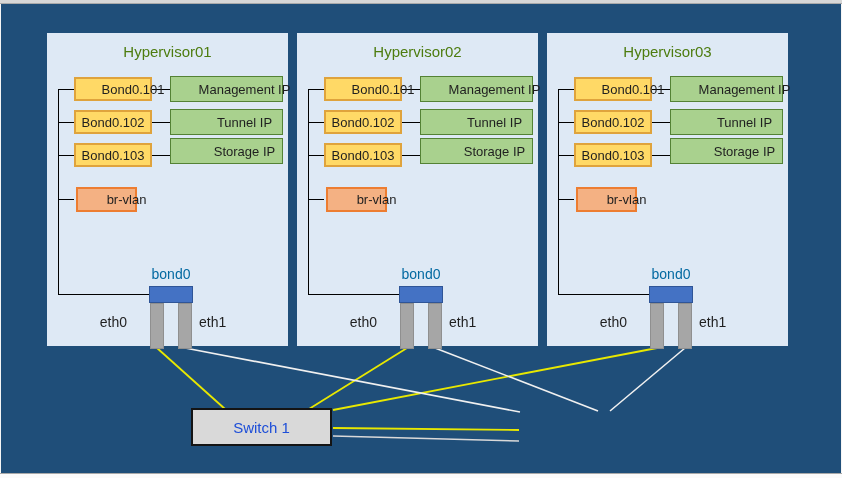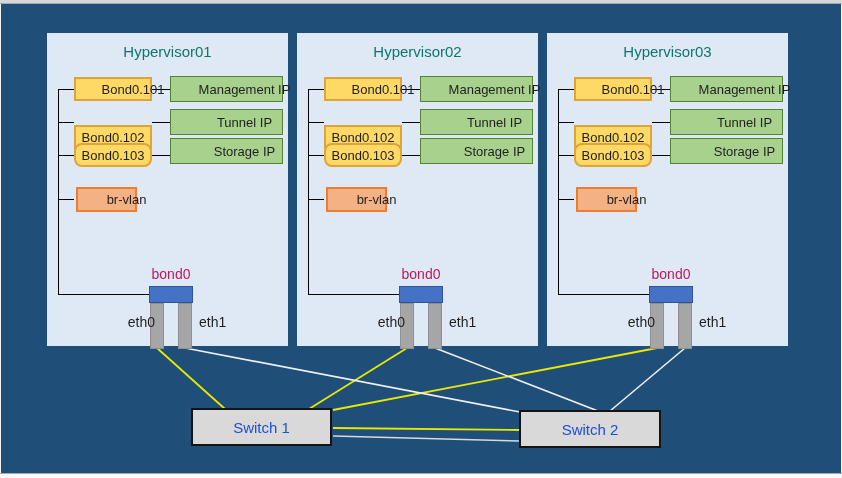--- a/index.html
+++ b/index.html
@@ -6,42 +6,42 @@
   body{font-family:"Liberation Sans", sans-serif; background:#e9e9e9;}
   .page{position:relative; width:842px; height:478px; overflow:hidden; background:#f5f5f5;}
   .frame-top{position:absolute; left:0; top:0; width:842px; height:3px; background:#d7d7d7; border-bottom:1px solid #a9a9a9; z-index:6;}
   .frame-bottom{position:absolute; left:0; top:473px; width:842px; height:5px; background:#fbfbfb; border-top:1px solid #a9a9a9; z-index:6;}
   .slide{position:absolute; left:1px; top:3px; width:840px; height:470px; background:var(--slide_bg,#1F4E79);}
 
   .links-svg{position:absolute; left:0; top:0; width:842px; height:478px; z-index:1;}
 
   .panel{position:absolute; top:33px; width:241px; height:313px; background:var(--panel_bg,#DEE9F5); z-index:2;}
   .panel.p1{left:47px;} .panel.p2{left:297px;} .panel.p3{left:547px;}
-  .panel-title{position:absolute; top:10px; left:0; width:100%; text-align:center; font-size:15px; color:#0f766e;}
+  .panel-title{position:absolute; top:10px; left:0; width:100%; text-align:center; font-size:15px; color:#4d7c0f;}
 
   .box{position:absolute; box-sizing:border-box; display:flex; align-items:center; justify-content:center; font-size:13px; color:#1f1f1f; white-space:nowrap;}
   .bond-box{left:27px; width:78px; height:24px; background:var(--bond_fill,#FFD966); border:2px solid var(--bond_border,#DFA33C);}
   .ip-box{left:123px; width:113px; height:26px; background:var(--ip_fill,#A9D18E); border:1.5px solid var(--ip_border,#548235);padding-left:36px;}
-  .r0.bond-box{top:44px;padding-left:40px;} .r1.bond-box{top:92px;} .r2.bond-box{top:110px;border-radius:8px;}
+  .r0.bond-box{top:44px;padding-left:40px;} .r1.bond-box{top:77px;} .r2.bond-box{top:110px;}
   .r0.ip-box{top:43px;}  .r1.ip-box{top:76px;}  .r2.ip-box{top:105px;}
   .bridge-box{left:29px; top:154px; width:61px; height:25px; background:var(--bridge_fill,#F4B183); border:2px solid var(--bridge_border,#ED7D31);padding-left:40px;}
 
   .cline{position:absolute; background:#000;}
   .spine{left:11px; top:56px; width:1.4px; height:205px;}
   .spine-foot{left:11px; top:260.5px; width:91px; height:1.4px;}
   .stub-l{left:11px; width:16px; height:1.4px;}
   .stub-m{left:105px; width:18px; height:1.4px;}
   .sr0{top:55.5px;} .sr1{top:88.5px;} .sr2{top:121.5px;} .sbr{top:166px;}
 
-  .bond0-label{position:absolute; left:82px; top:233px; width:84px; text-align:center; font-size:14px; color:#be185d;}
+  .bond0-label{position:absolute; left:82px; top:233px; width:84px; text-align:center; font-size:14px; color:#0369a1;}
   .bond0-box{position:absolute; left:102px; top:253px; width:44px; height:17px; background:var(--bond0_fill,#4472C4); border:1px solid #2F5597; box-sizing:border-box;}
   .nic{position:absolute; top:270px; width:14px; height:46px; background:var(--nic_fill,#A6A6A6); border:1px solid #8f8f8f; box-sizing:border-box;}
   .nic-left{left:103px;} .nic-right{left:131px;}
   .eth-label{position:absolute; top:281px; font-size:14px; color:#1f1f1f;}
-  .eth-left{left:52px; width:56px; text-align:right;}
+  .eth-left{left:24px; width:56px; text-align:right;}
   .eth-right{left:152px; width:60px; text-align:left;}
 
   .switch{position:absolute; box-sizing:border-box; display:flex; align-items:center; justify-content:center; font-size:15px; color:#1d4ed8; background:var(--switch_fill,#D9D9D9); border:2px solid #141414; z-index:3;}
   .switch1{left:191px; top:408px; width:141px; height:38px;}
   .switch2{left:519px; top:410px; width:142px; height:38px;}
 </style>
 </head>
 <body>
 
 <div class="page">
@@ -131,16 +131,15 @@
     <div class="box bridge-box">br-vlan</div>
     <div class="bond0-label">bond0</div>
     <div class="bond0-box"></div>
     <div class="nic nic-left"></div>
     <div class="nic nic-right"></div>
     <div class="eth-label eth-left">eth0</div>
     <div class="eth-label eth-right">eth1</div>
   </div>
 
   <div class="switch switch1">Switch 1</div>
-  <div class="switch switch2">Switch 2</div>
 
   <div class="frame-bottom"></div>
 </div>
 
 </body></html>

